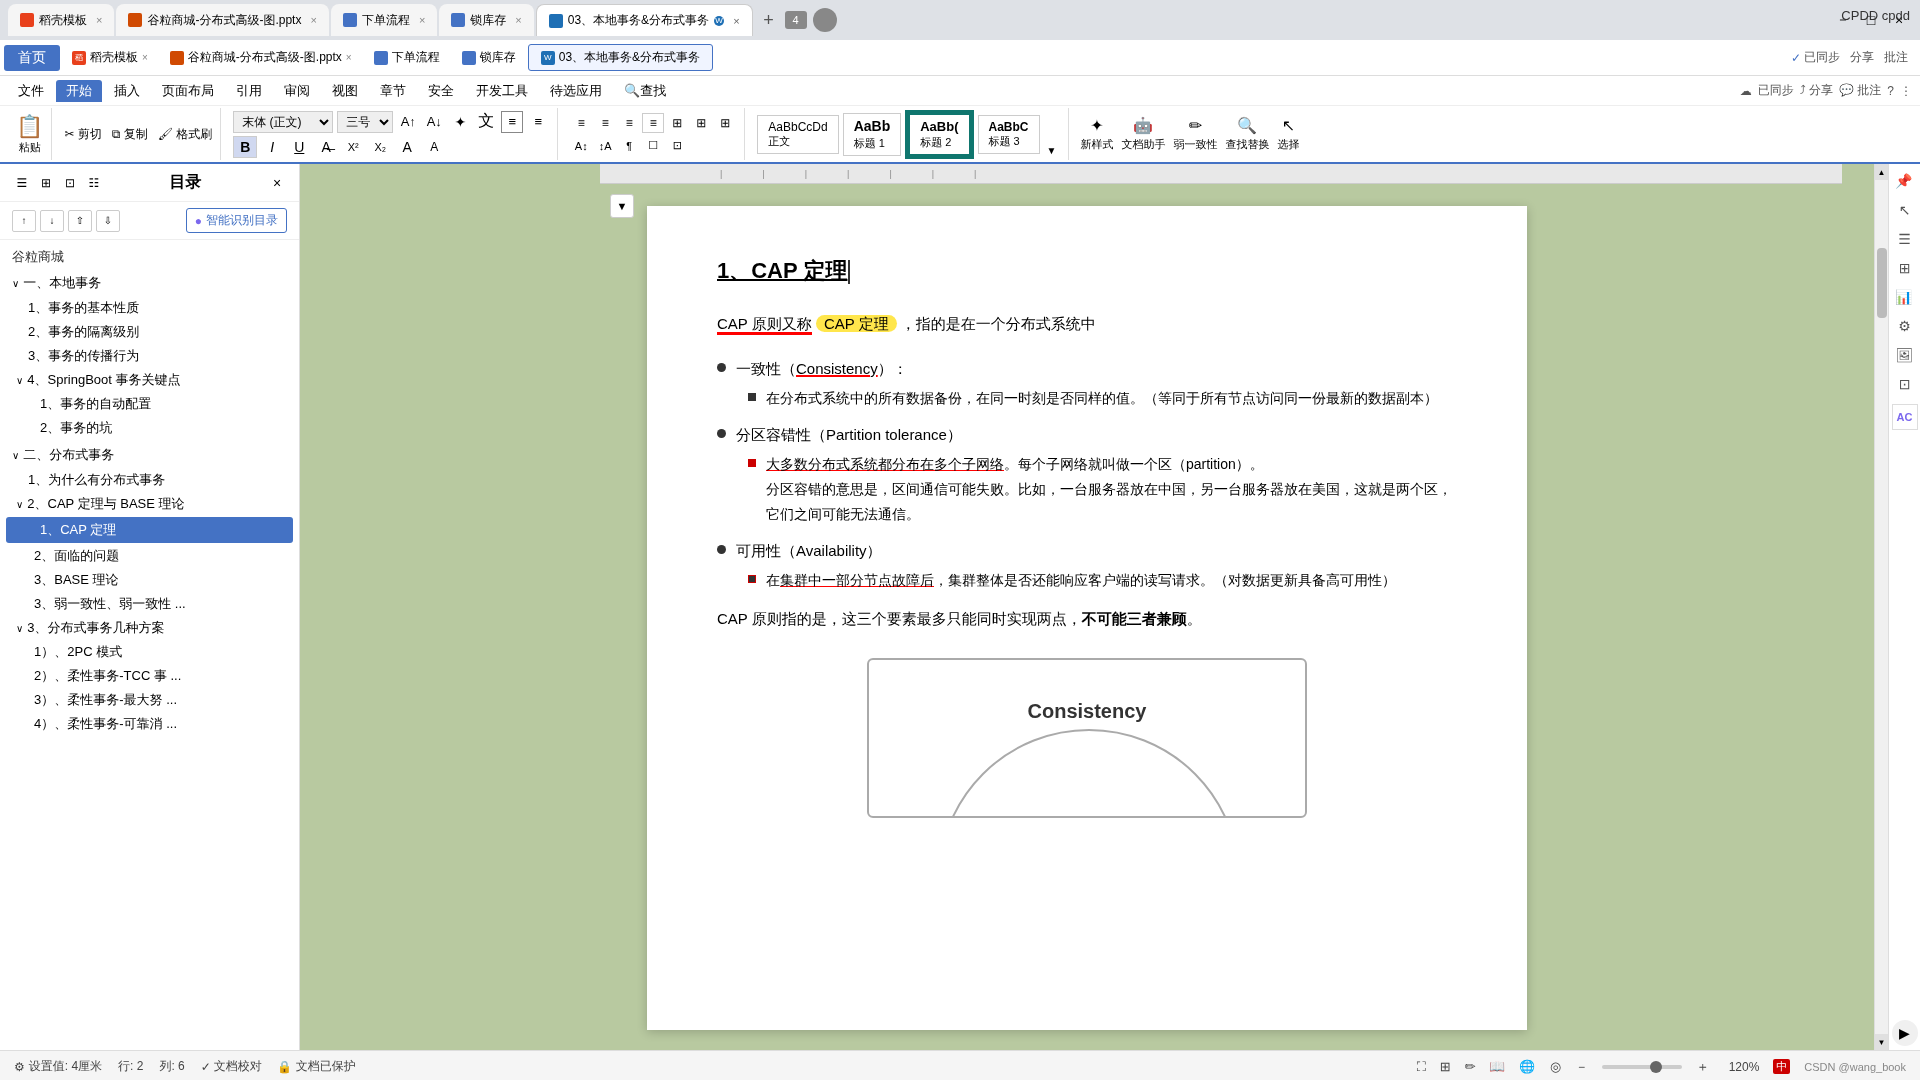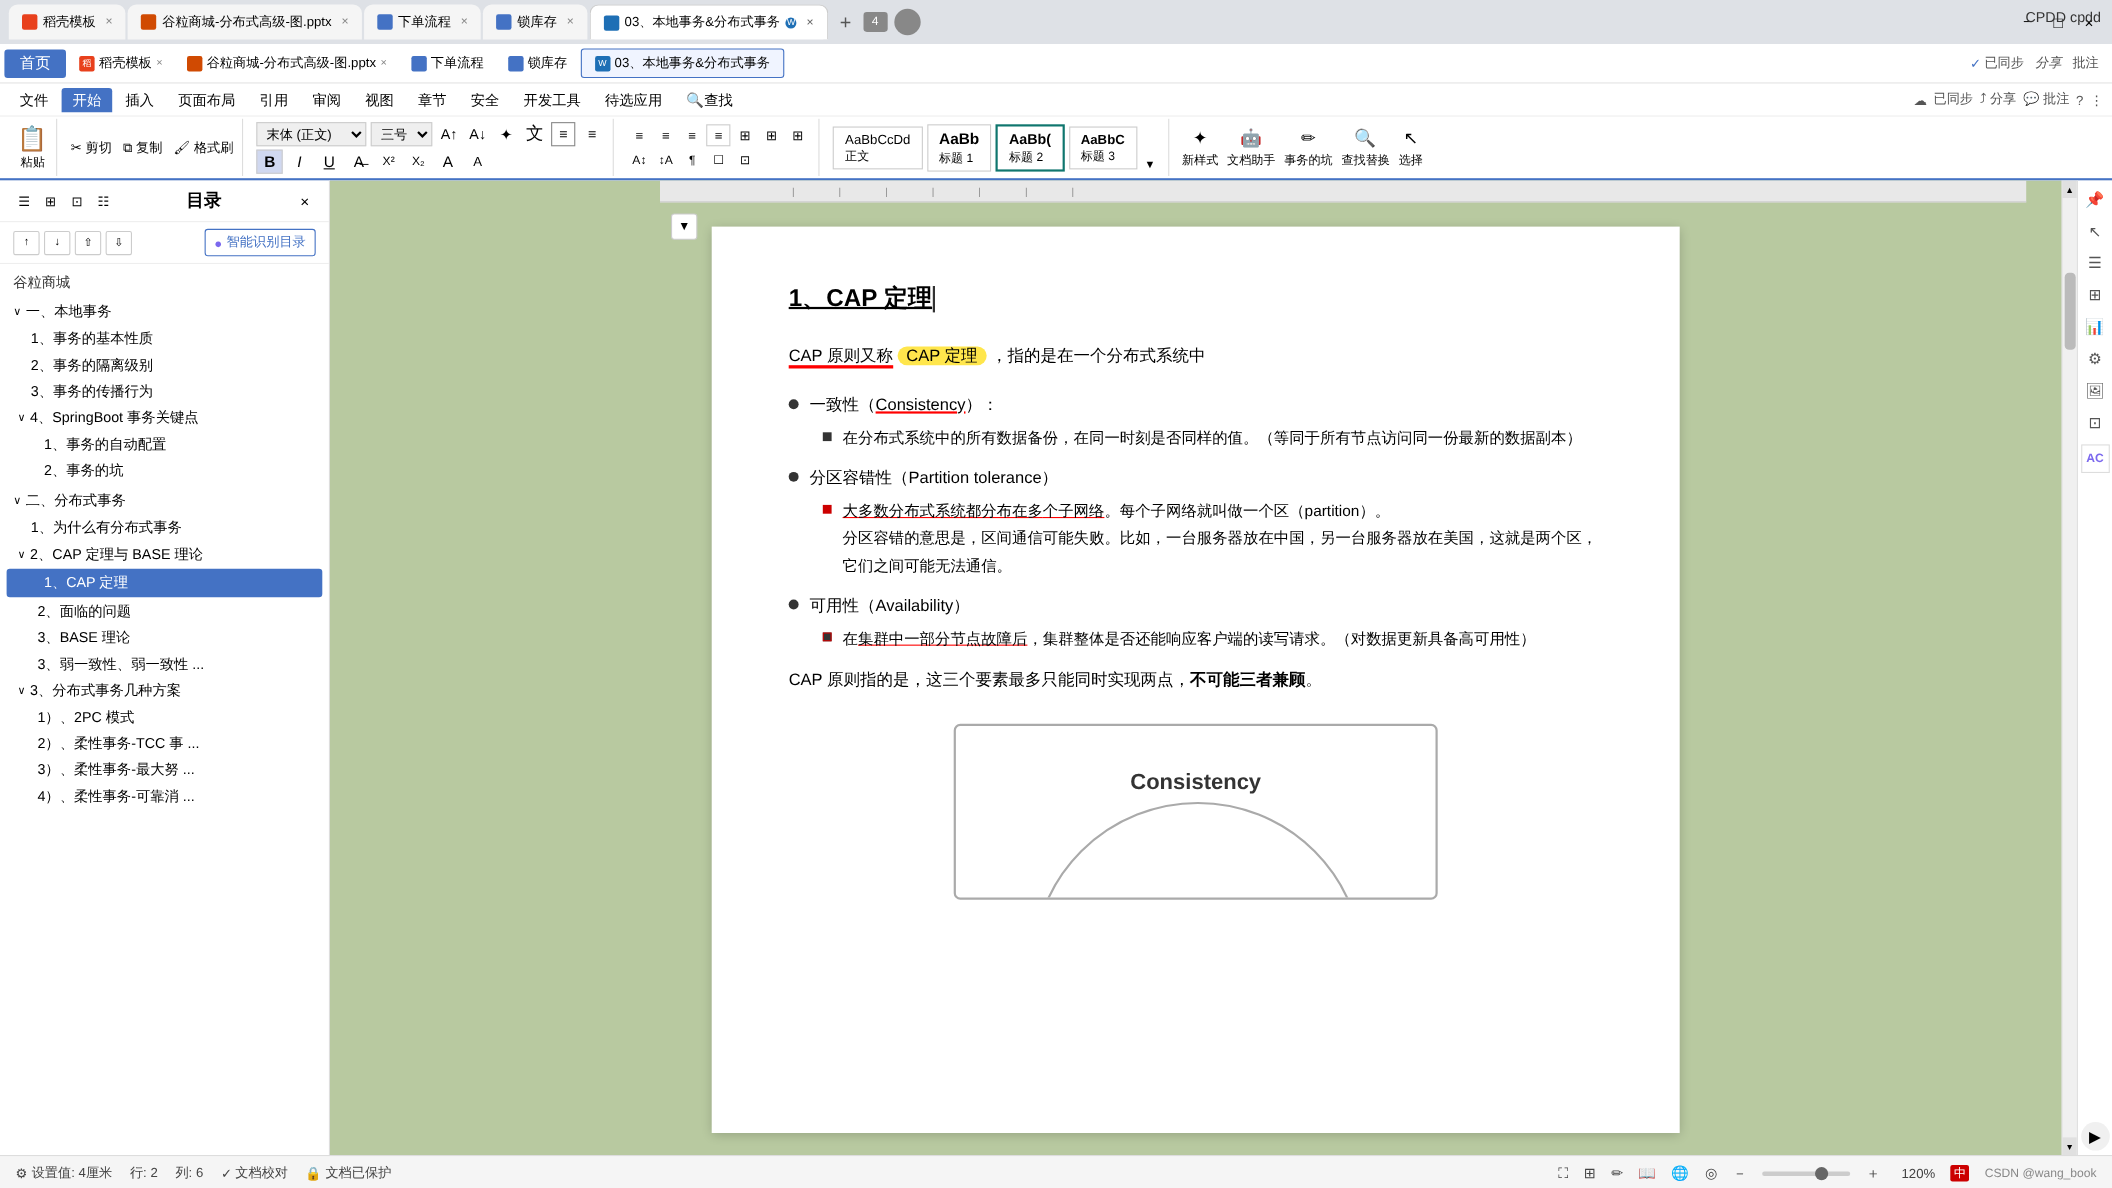--- a/index.html
+++ b/index.html
@@ -67,21 +67,21 @@
   </div>
   <div style="display:flex;align-items:center;gap:4px;padding:4px 12px;font-size:12px;cursor:pointer;background:#f0f4ff;border-radius:3px;border:1px solid #4472c4;">
     <span style="width:14px;height:14px;background:#1e6fb5;border-radius:2px;display:inline-block;color:#fff;font-size:8px;text-align:center;line-height:14px;">W</span>
     <span>03、本地事务&amp;分布式事务</span>
   </div>
   <div style="margin-left:auto;display:flex;align-items:center;gap:10px;padding-right:8px;font-size:12px;color:#555;">
     <span style="display:flex;align-items:center;gap:3px;">
       <span style="color:#4472c4;">✓</span>
       <span>已同步</span>
     </span>
-    <span style="cursor:pointer;font-style:italic;">分享</span>
+    <span style="cursor:pointer;">分享</span>
     <span style="cursor:pointer;">批注</span>
   </div>
 </div>
 
 <div style="background:#fff;border-bottom:2px solid #4472c4;">
 
   <div style="display:flex;align-items:center;padding:0 8px;height:30px;border-bottom:1px solid #eee;gap:2px;">
     <div style="padding:2px 10px;font-size:13px;cursor:pointer;">文件</div>
     <div style="padding:2px 10px;font-size:13px;cursor:pointer;background:#4472c4;color:#fff;border-radius:3px 3px 0 0;">开始</div>
     <div style="padding:2px 10px;font-size:13px;cursor:pointer;">插入</div>
@@ -160,37 +160,37 @@
         <div style="width:22px;height:20px;display:flex;align-items:center;justify-content:center;cursor:pointer;font-size:11px;">↕A</div>
         <div style="width:22px;height:20px;display:flex;align-items:center;justify-content:center;cursor:pointer;font-size:11px;">¶</div>
         <div style="width:22px;height:20px;display:flex;align-items:center;justify-content:center;cursor:pointer;font-size:11px;">☐</div>
         <div style="width:22px;height:20px;display:flex;align-items:center;justify-content:center;cursor:pointer;font-size:11px;">⊡</div>
       </div>
     </div>
 
     <div style="display:flex;align-items:center;gap:4px;padding:0 8px;border-right:1px solid #ddd;height:52px;">
       <div style="padding:4px 10px;font-size:12px;border:1px solid #ccc;cursor:pointer;background:#fff;">AaBbCcDd<br><span style="font-size:11px;">正文</span></div>
       <div style="padding:4px 10px;font-size:14px;border:1px solid #ccc;cursor:pointer;font-weight:bold;">AaBb<br><span style="font-size:11px;font-weight:normal;">标题 1</span></div>
-      <div style="padding:4px 10px;font-size:13px;border:2px solid #0f766e;cursor:pointer;font-weight:bold;">AaBb(<br><span style="font-size:11px;font-weight:normal;">标题 2</span></div>
+      <div style="padding:4px 10px;font-size:13px;border:5px solid #0f766e;cursor:pointer;font-weight:bold;">AaBb(<br><span style="font-size:11px;font-weight:normal;">标题 2</span></div>
       <div style="padding:4px 10px;font-size:12px;border:1px solid #ccc;cursor:pointer;font-weight:bold;">AaBbC<br><span style="font-size:11px;font-weight:normal;">标题 3</span></div>
       <div style="width:16px;height:52px;display:flex;align-items:flex-end;justify-content:center;cursor:pointer;font-size:10px;padding-bottom:4px;">▼</div>
     </div>
 
     <div style="display:flex;align-items:center;gap:8px;padding:0 8px;height:52px;">
       <div style="display:flex;flex-direction:column;align-items:center;cursor:pointer;font-size:11px;gap:2px;">
           <span style="font-size:16px;">✦</span>
           <span>新样式</span>
         </div>
       <div style="display:flex;flex-direction:column;align-items:center;cursor:pointer;font-size:11px;gap:2px;">
           <span style="font-size:16px;">🤖</span>
           <span>文档助手</span>
         </div>
       <div style="display:flex;flex-direction:column;align-items:center;cursor:pointer;font-size:11px;gap:2px;">
           <span style="font-size:16px;">✏</span>
-          <span>事务的坑</span>
+          <span>弱一致性</span>
         </div>
       <div style="display:flex;flex-direction:column;align-items:center;cursor:pointer;font-size:11px;gap:2px;">
           <span style="font-size:16px;">🔍</span>
           <span>查找替换</span>
         </div>
       <div style="display:flex;flex-direction:column;align-items:center;cursor:pointer;font-size:11px;gap:2px;">
           <span style="font-size:16px;">↖</span>
           <span>选择</span>
         </div>
     </div>

